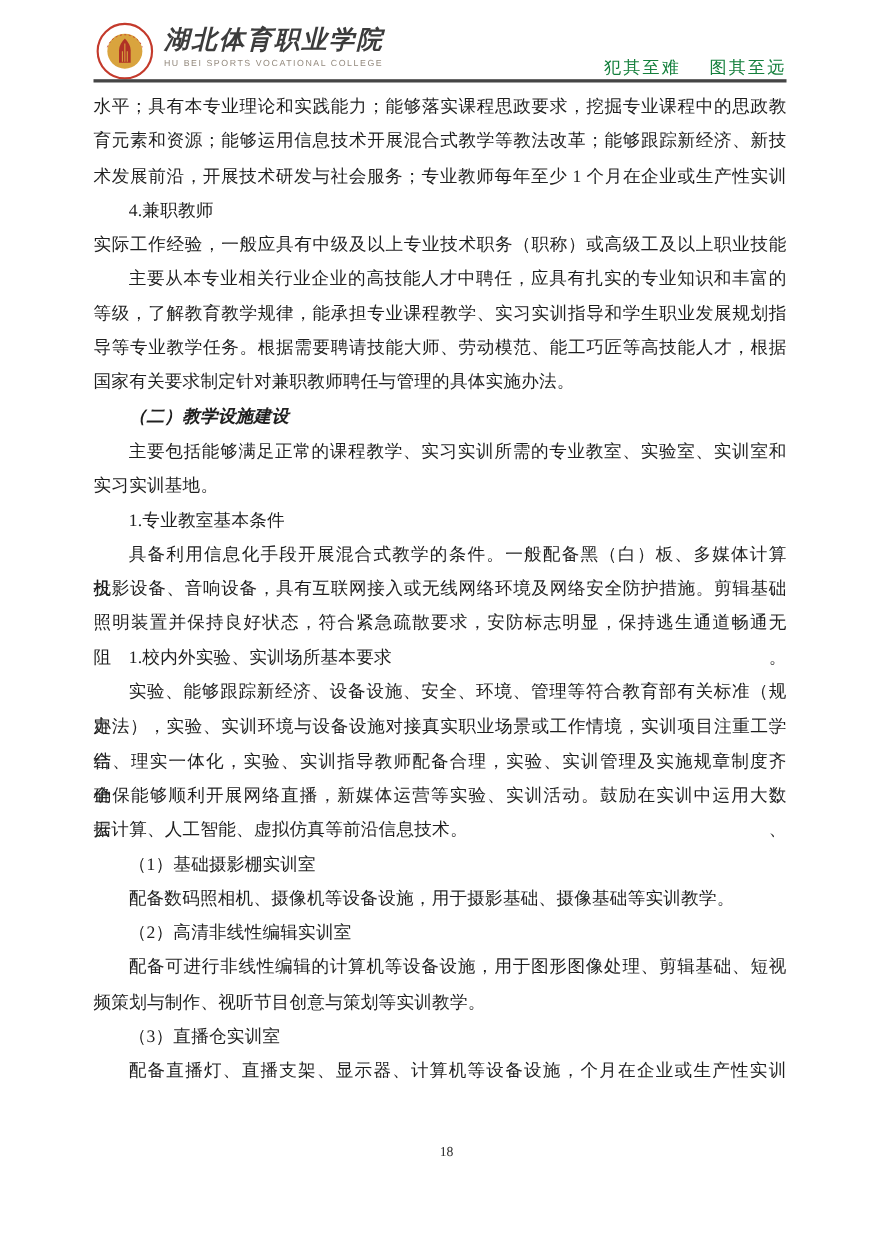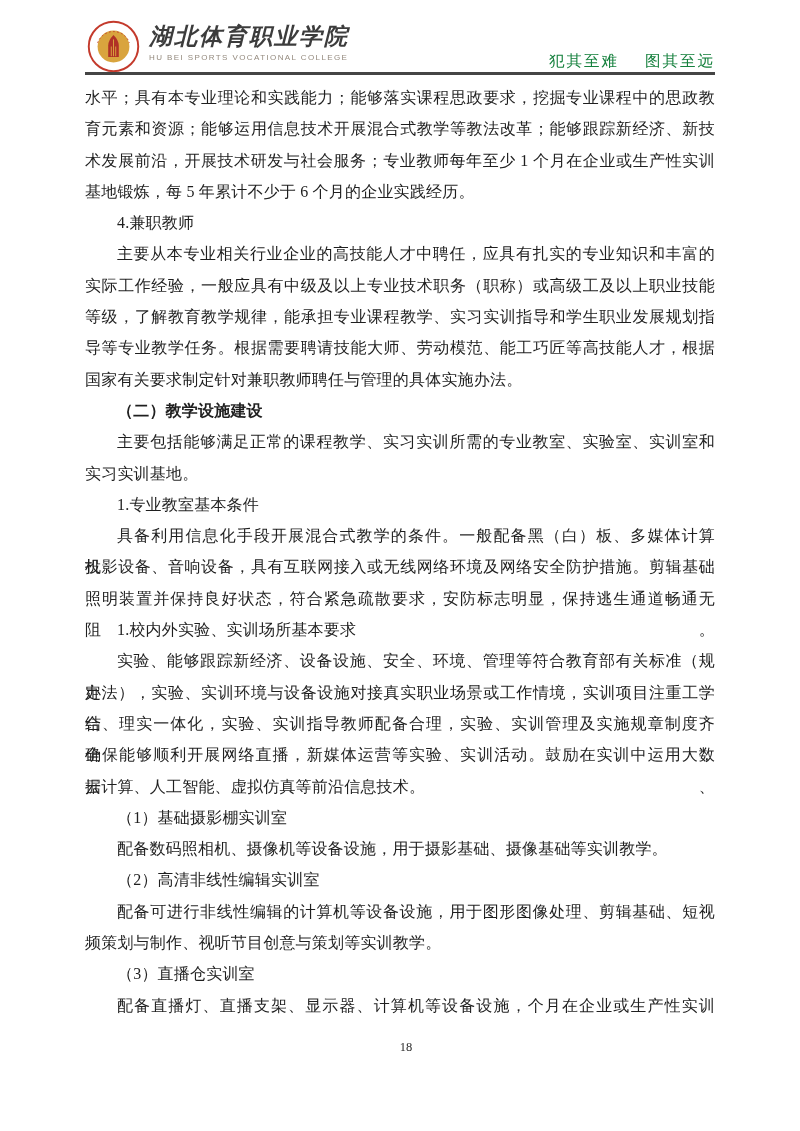--- a/index.html
+++ b/index.html
@@ -46,21 +46,21 @@
   }
   .line {
     font-size: 16px;
     line-height: 31.3px;
     height: 31.3px;
     white-space: nowrap;
     letter-spacing: 0.2px;
   }
   .line.full { white-space: normal; text-align: justify; text-align-last: justify; text-justify: inter-ideograph; }
   .line.indent { text-indent: 32px; }
-  .line.bold { font-weight: 700; }
+  .line.bold { font-weight: 700; font-style: italic; }
 
   
   .footer {
     position: absolute; left: 0; right: 0; top: 1040px;
     text-align: center; font-size: 12.5px; color: #2b2b2b; padding-left: 12px;
   }
 </style>
 </head>
 <body>
 
@@ -82,24 +82,23 @@
       <span>犯其至难</span>
       <span>图其至远</span>
     </div>
   </div>
   <div class="header-rule"></div>
 
   <div class="doc-body">
     <p class="line full">水平；具有本专业理论和实践能力；能够落实课程思政要求，挖掘专业课程中的思政教</p>
     <p class="line full">育元素和资源；能够运用信息技术开展混合式教学等教法改革；能够跟踪新经济、新技</p>
     <p class="line full">术发展前沿，开展技术研发与社会服务；专业教师每年至少 1 个月在企业或生产性实训</p>
-    <p class="line">基地锻炼，每 5 年累计不少于 6 个月的企业实践经历。</p>
     <p class="line indent">4.兼职教师</p>
+    <p class="line full">实际工作经验，一般应具有中级及以上专业技术职务（职称）或高级工及以上职业技能</p>
     <p class="line indent full">主要从本专业相关行业企业的高技能人才中聘任，应具有扎实的专业知识和丰富的</p>
-    <p class="line full">实际工作经验，一般应具有中级及以上专业技术职务（职称）或高级工及以上职业技能</p>
     <p class="line full">等级，了解教育教学规律，能承担专业课程教学、实习实训指导和学生职业发展规划指</p>
     <p class="line full">导等专业教学任务。根据需要聘请技能大师、劳动模范、能工巧匠等高技能人才，根据</p>
     <p class="line">国家有关要求制定针对兼职教师聘任与管理的具体实施办法。</p>
     <p class="line indent bold">（二）教学设施建设</p>
     <p class="line indent full">主要包括能够满足正常的课程教学、实习实训所需的专业教室、实验室、实训室和</p>
     <p class="line">实习实训基地。</p>
     <p class="line indent">1.专业教室基本条件</p>
     <p class="line indent full">具备利用信息化手段开展混合式教学的条件。一般配备黑（白）板、多媒体计算机、</p>
     <p class="line full">投影设备、音响设备，具有互联网接入或无线网络环境及网络安全防护措施。剪辑基础</p>
     <p class="line full">照明装置并保持良好状态，符合紧急疏散要求，安防标志明显，保持逃生通道畅通无阻。</p>

